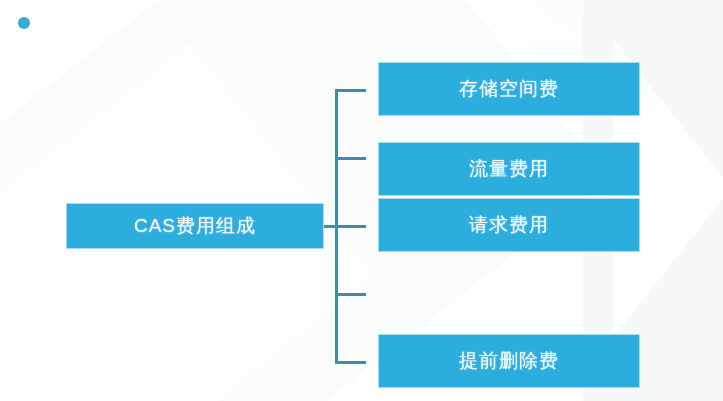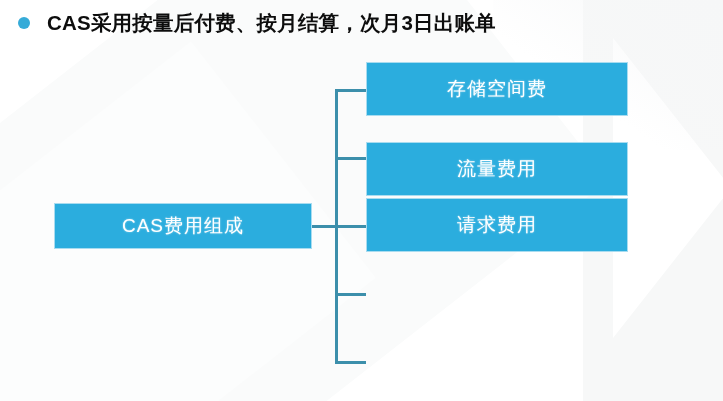--- a/index.html
+++ b/index.html
@@ -120,20 +120,21 @@
     background: #2badde;
     border: 1px solid #a8dcf0;
     box-sizing: border-box;
     display: flex;
     align-items: center;
     justify-content: center;
     color: #ffffff;
     font-size: 19px;
     letter-spacing: 1px;
     text-shadow: 0 0 2px rgba(255,255,255,0.55);
+    margin-left: 12px;
   }
 
   .node-root {
     left: 54px;
     top: 203px;
     width: 258px;
     height: 46px;
   }
 
   .node-leaf {
@@ -184,21 +185,20 @@
     <div class="bg-white-base"></div>
     <div class="bg-tint-right"></div>
     <div class="bg-diag-band"></div>
     <div class="bg-diag-band2"></div>
     <div class="bg-wedge-right"></div>
     <div class="bg-topright-fade"></div>
   </div>
 
   <div class="title-row">
     <span class="bullet"></span>
-    <span class="title-text">CAS采用按量后付费、按月结算，次月3日出账单</span>
   </div>
 
   <div class="diagram">
 
     <div class="conn conn-trunk"></div>
     <div class="conn conn-stub stub-0"></div>
     <div class="conn conn-stub stub-1"></div>
     <div class="conn conn-stub stub-2"></div>
     <div class="conn conn-stub stub-3"></div>
     <div class="conn conn-stub stub-4"></div>
@@ -210,16 +210,19 @@
 
     <div class="node node-leaf leaf-0">
       <span>存储空间费</span>
     </div>
     <div class="node node-leaf leaf-1">
       <span>流量费用</span>
     </div>
     <div class="node node-leaf leaf-2">
       <span>请求费用</span>
     </div>
+    <div class="node node-leaf leaf-4">
+      <span>提前删除费</span>
+    </div>
 
   </div>
 
 </div>
 
 </body></html>

